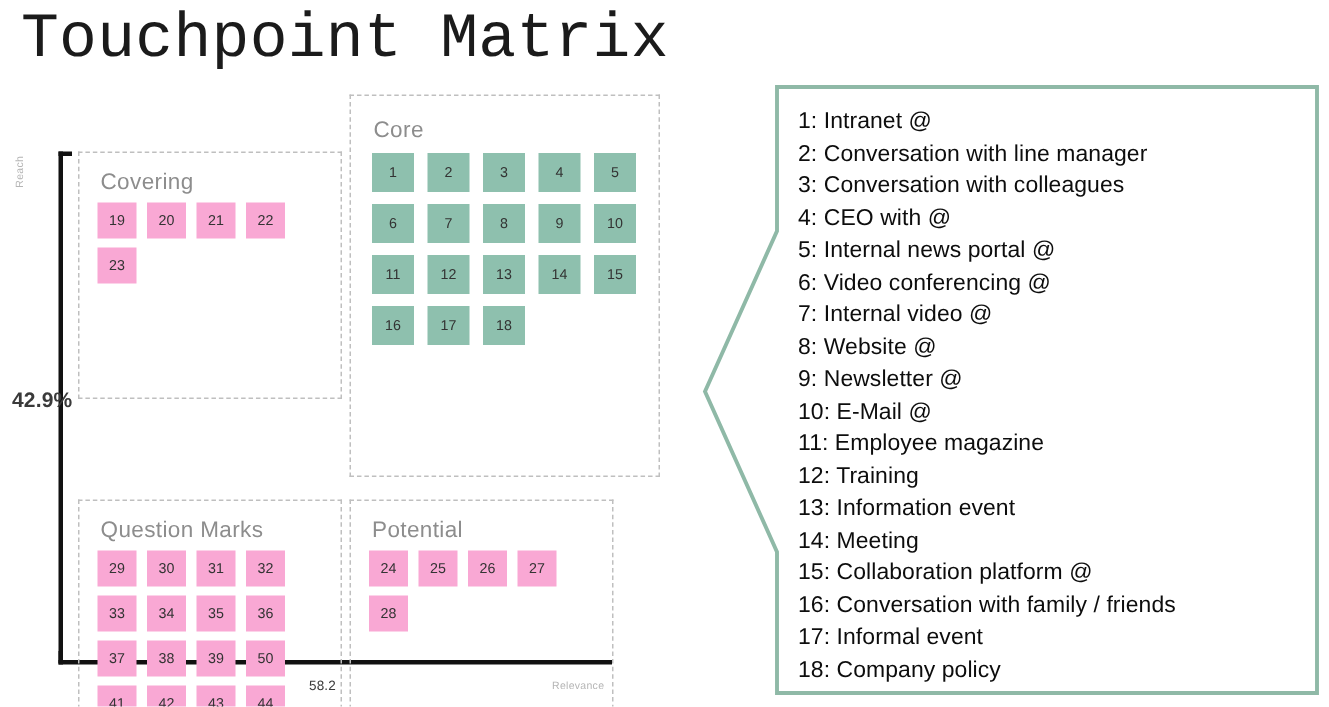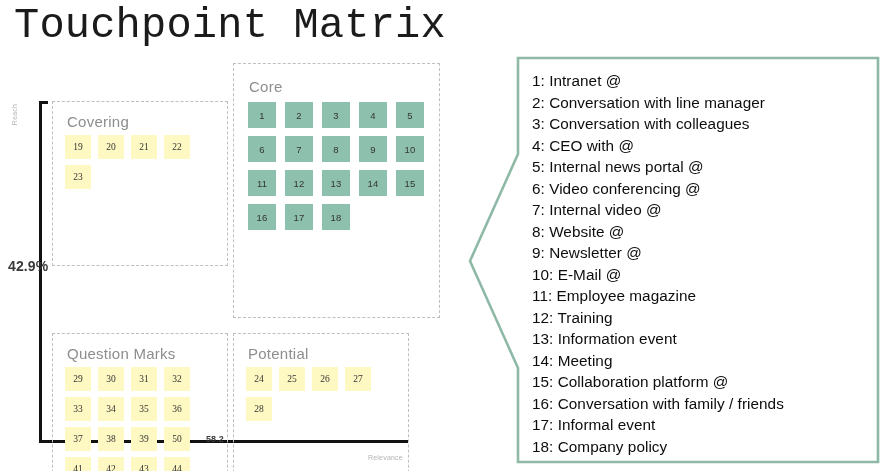--- a/index.html
+++ b/index.html
@@ -98,24 +98,24 @@
     left: 8px;
     top: 203px;
     font-size: 14px;
     color: #3a3a3a;
     font-weight: bold;
     letter-spacing: 0.1px;
   }
   .axis-tick-x {
     position: absolute;
     left: 206px;
-    top: 379px;
+    top: 397px;
     font-size: 9px;
     color: #3a3a3a;
-    font-weight: bold;
+    font-weight: normal;
     letter-spacing: 0.1px;
   }
 
   
   .quadrant {
     position: absolute;
     border: 1px dashed #bfbfbf;
     box-sizing: border-box;
     background: transparent;
   }
@@ -141,21 +141,21 @@
   .cell {
     width: 26px;
     height: 24px;
     display: flex;
     align-items: center;
     justify-content: center;
     font-size: 9.5px;
     color: #333333;
     letter-spacing: 0.1px;
   }
-  .cell.grey { background: #fef9c3; font-family: Liberation Serif, serif; }
+  .cell.grey { background: #f9a8d4; }
   .cell.green { background: #8ec0ae; }
 
   
   #q-covering   { left: 52px;  top: 46px;  width: 176px; height: 165px; }
   #q-core       { left: 233px; top: 8px;   width: 207px; height: 255px; }
   #q-question   { left: 52px;  top: 278px; width: 176px; height: 155px; }
   #q-potential  { left: 233px; top: 278px; width: 176px; height: 155px; }
 
   #q-core .cells { left: 14px; top: 38px; gap: 8px 9px; }
   #q-core .cell  { width: 28px; height: 26px; }

